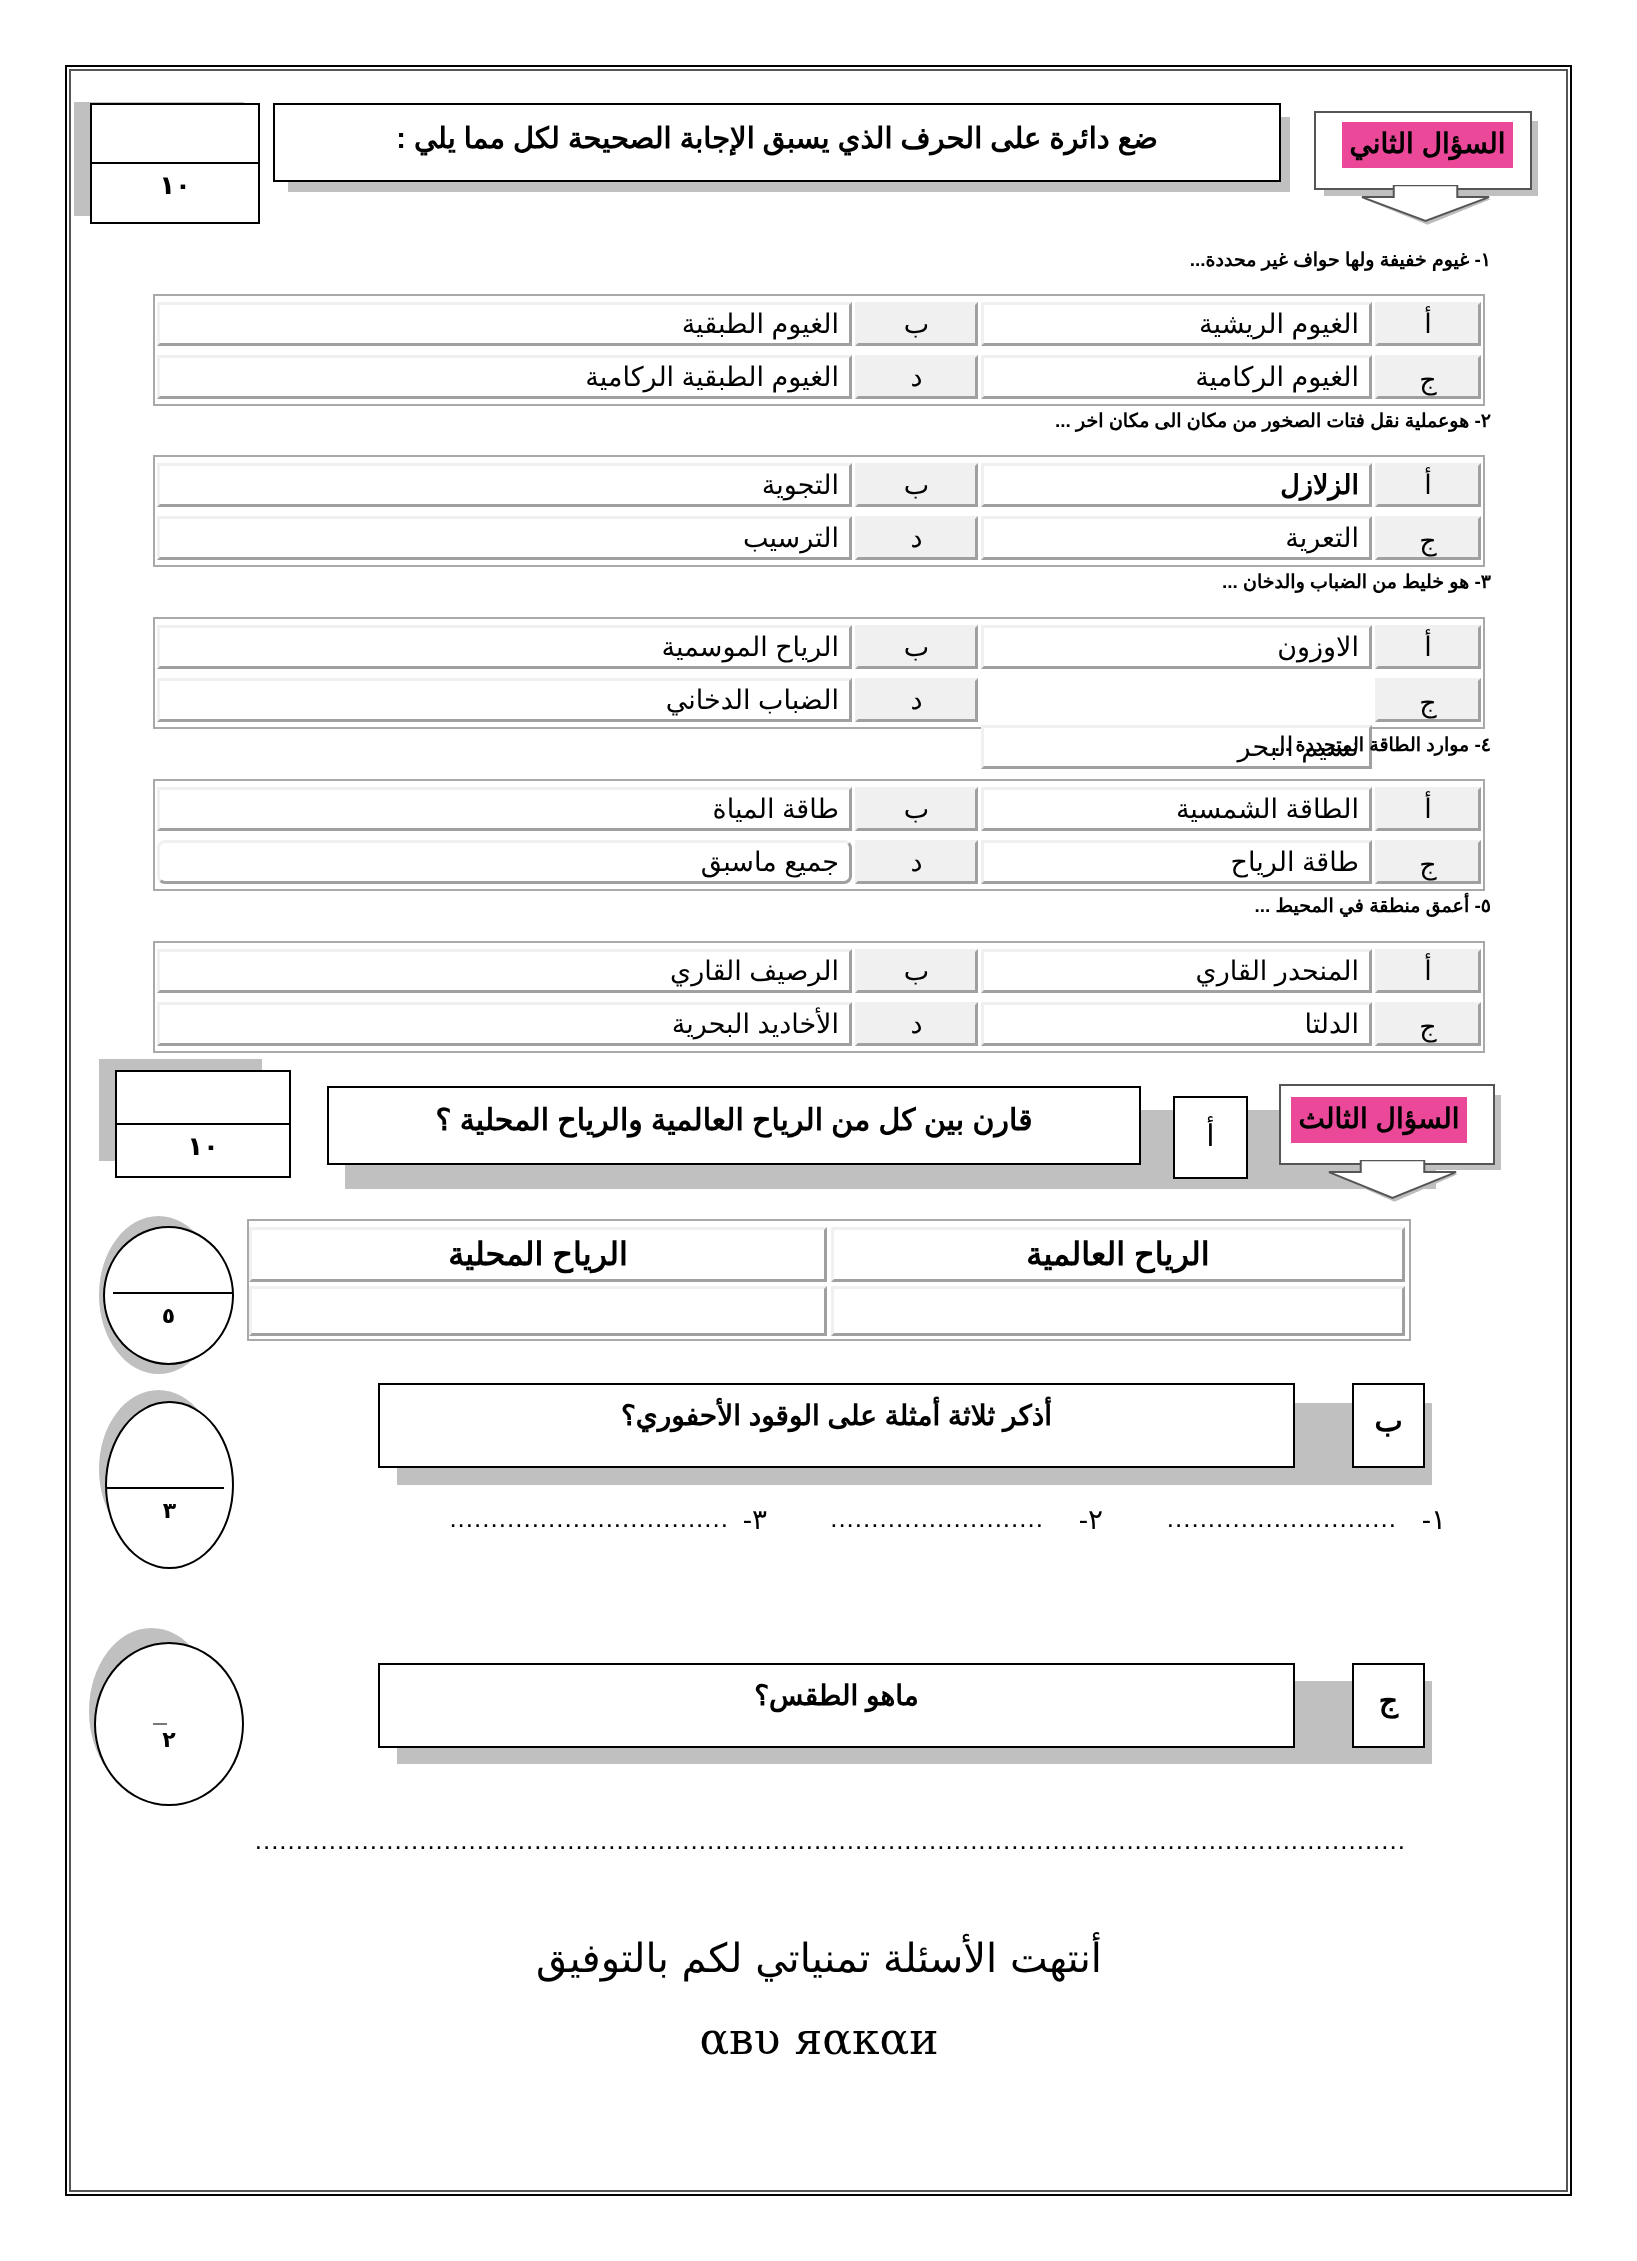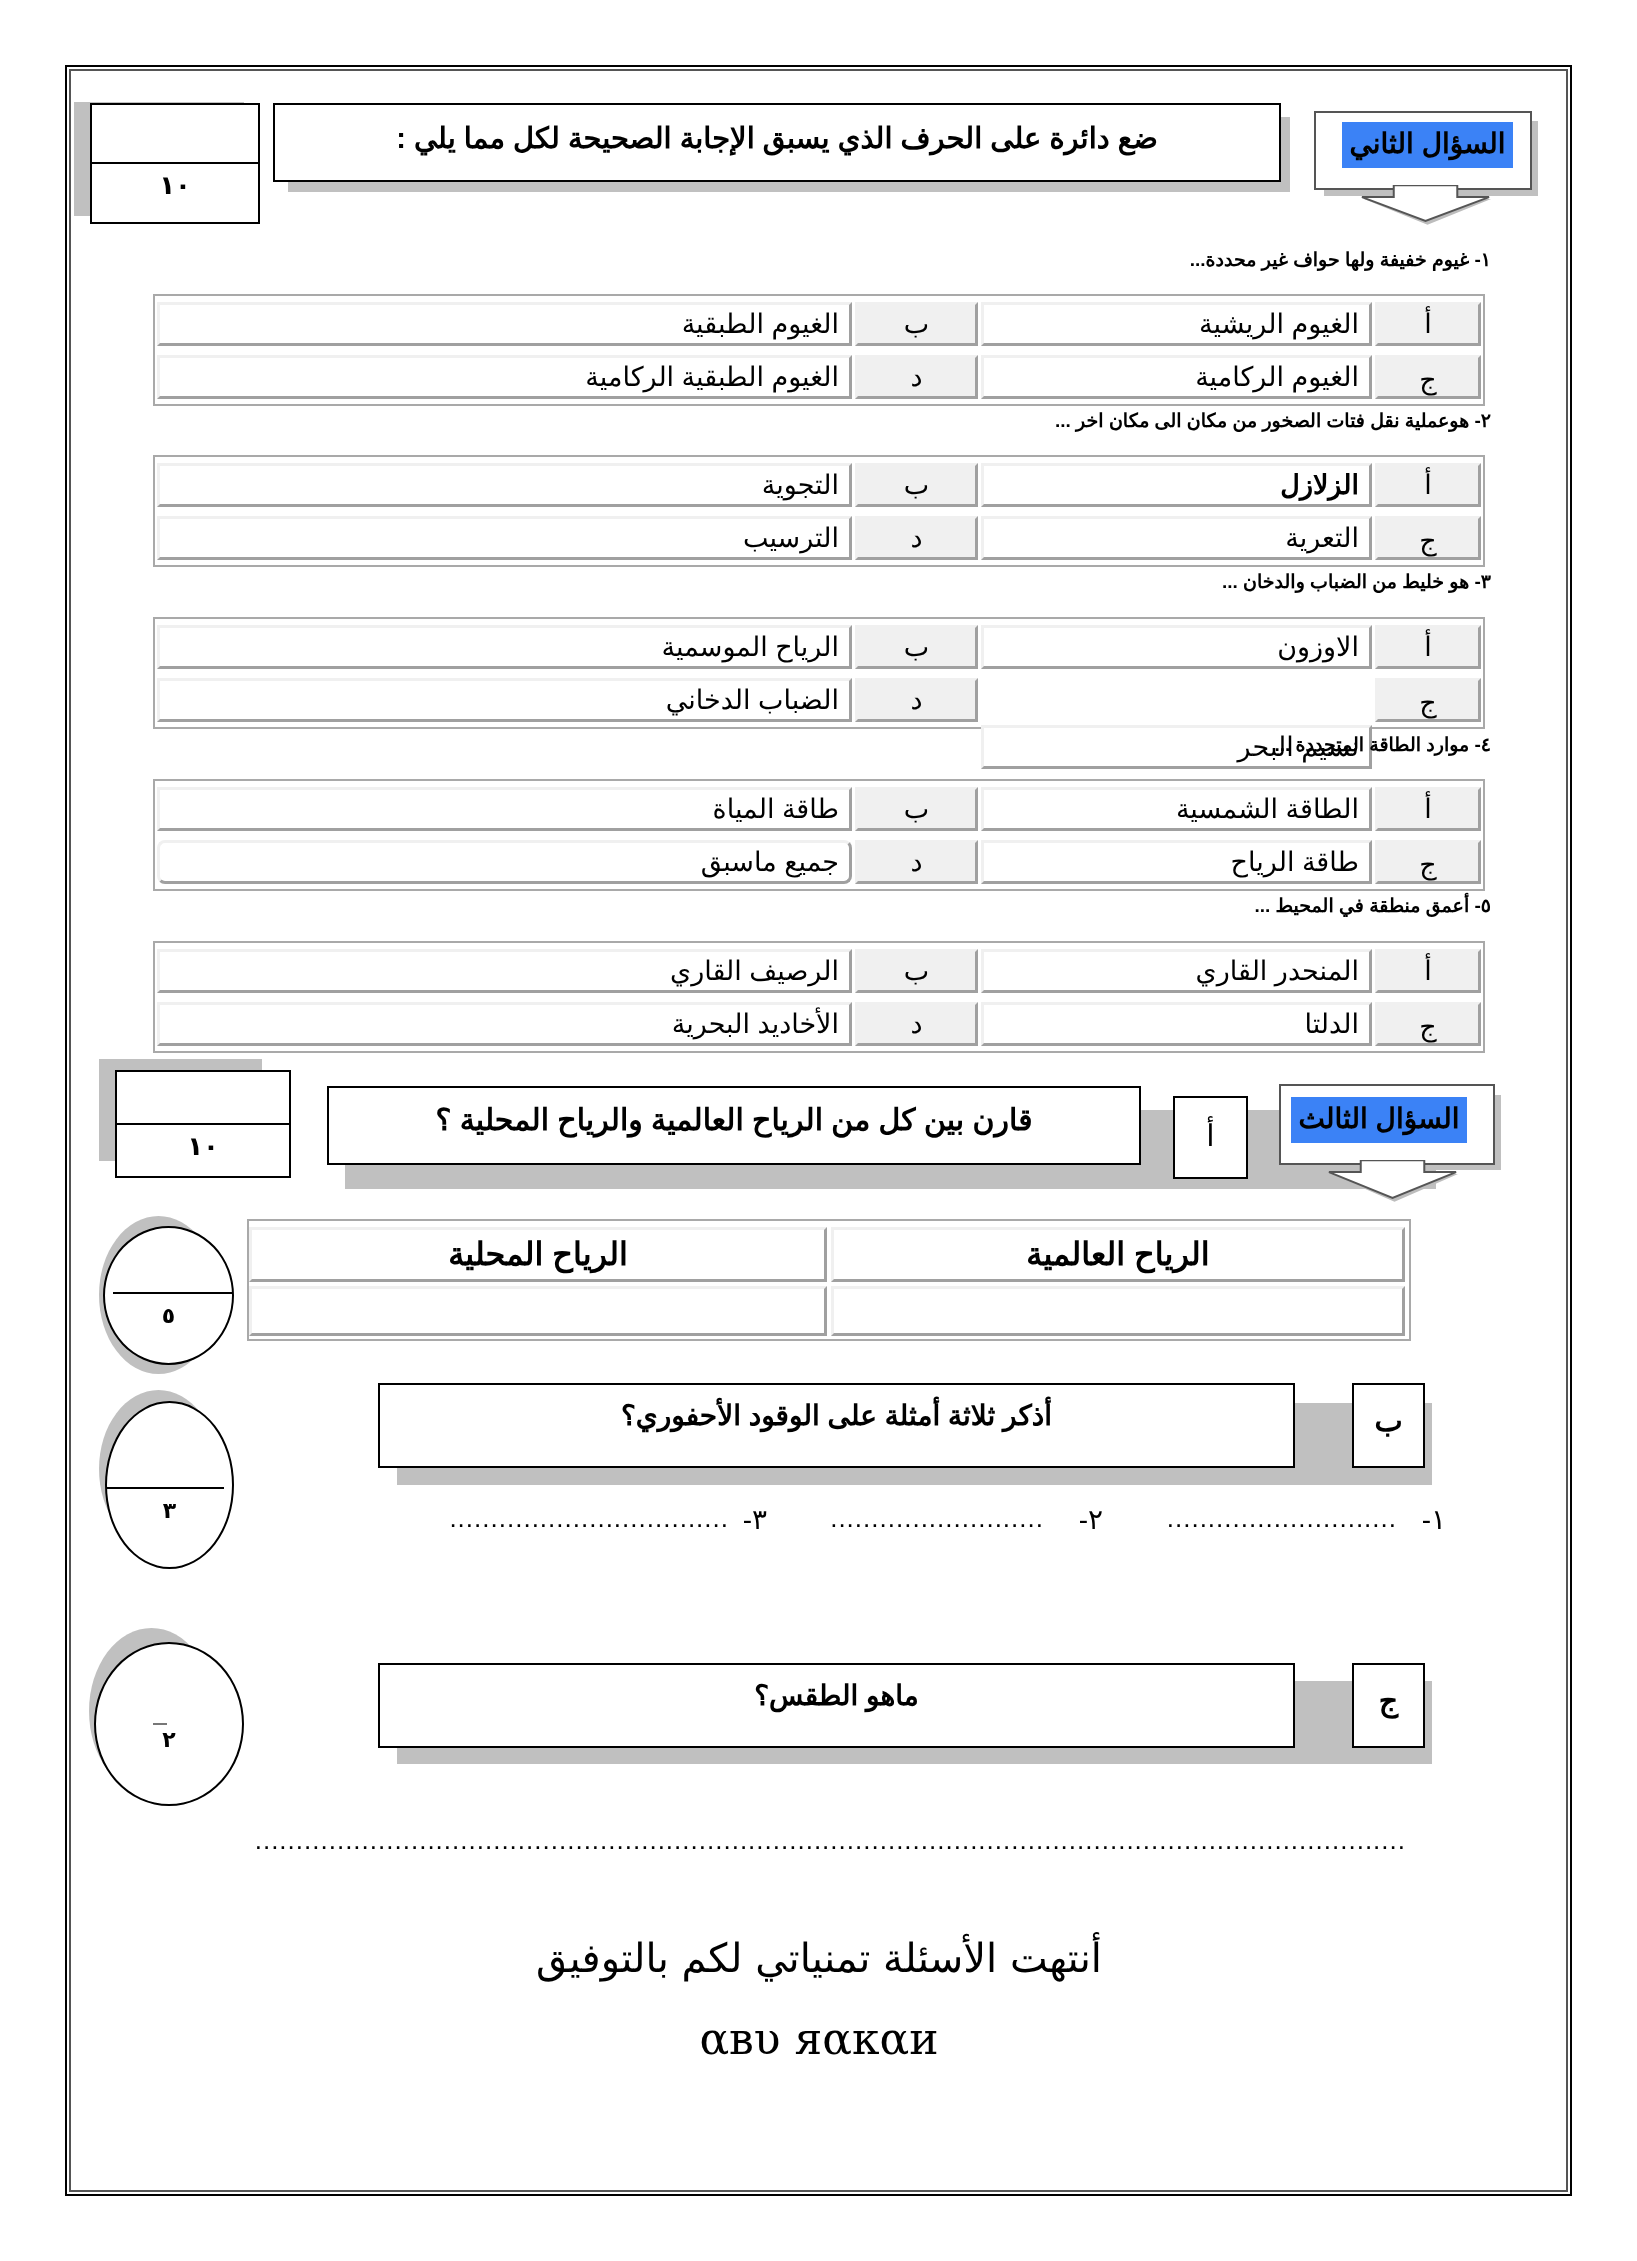--- a/index.html
+++ b/index.html
@@ -16,21 +16,21 @@
     
     .score-box { position: absolute; background: #fff; border: 2.5px solid #000; }
     .score-box .divider { position: absolute; left: 0; right: 0; border-top: 2.5px solid #000; }
     .score-box .score-val { position: absolute; left: 0; right: 0; text-align: center; font-size: 26px; font-weight: bold; font-family: "DejaVu Sans", sans-serif; }
 
     
     .instr { font-family: "Liberation Sans", sans-serif; font-weight: bold; font-size: 29px; text-align: center; }
 
     
     .callout-body { position: absolute; background: #fff; border: 2px solid #555; }
-    .callout-label { position: absolute; background: #3b82f6; font-family: "Liberation Sans", sans-serif; font-weight: bold; font-size: 28px; text-align: center; line-height: 44px; }
+    .callout-label { position: absolute; background: #ec4899; font-family: "Liberation Sans", sans-serif; font-weight: bold; font-size: 28px; text-align: center; line-height: 44px; }
 
     
     .q-stem { position: absolute; right: 147px; font-family: "Liberation Sans", sans-serif; font-weight: bold; font-size: 19px; white-space: nowrap; }
     .q-table { position: absolute; left: 153px; width: 1332px; border: 2px solid #a9a9a9; background: #fff; }
     .cell { position: absolute; height: 44px; border-top: 3px solid #f0f0f0; border-left: 3px solid #f0f0f0; border-bottom: 3px solid #a0a0a0; border-right: 3px solid #a0a0a0; font-family: "Liberation Sans", sans-serif; font-size: 27px; line-height: 38px; padding-right: 10px; white-space: nowrap; }
     .cell.letter { background: #f0f0f0; text-align: center; padding-right: 0; }
     .cell.ans { background: #fff; text-align: right; }
 
     
     .cmp-table { position: absolute; left: 247px; top: 1219px; width: 1164px; height: 122px; border: 2px solid #a9a9a9; background: #fff; }

